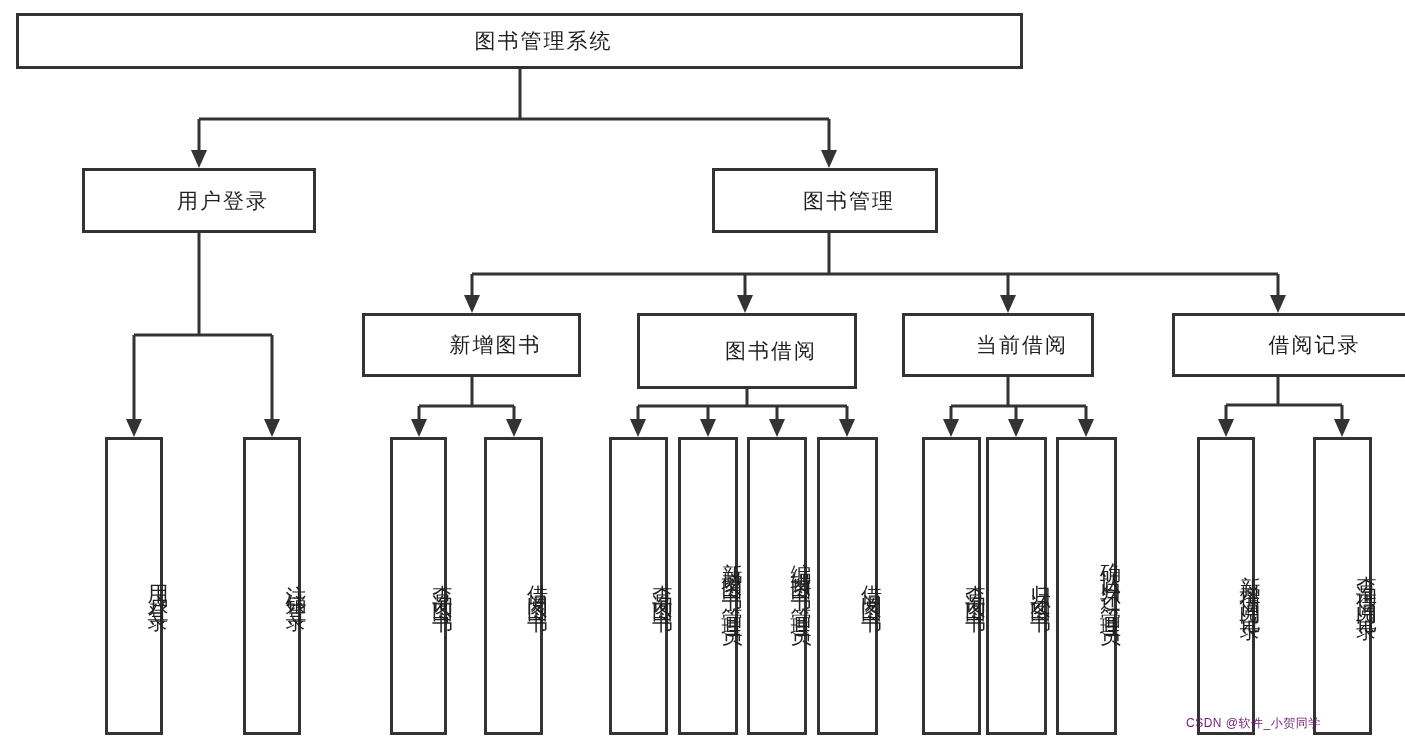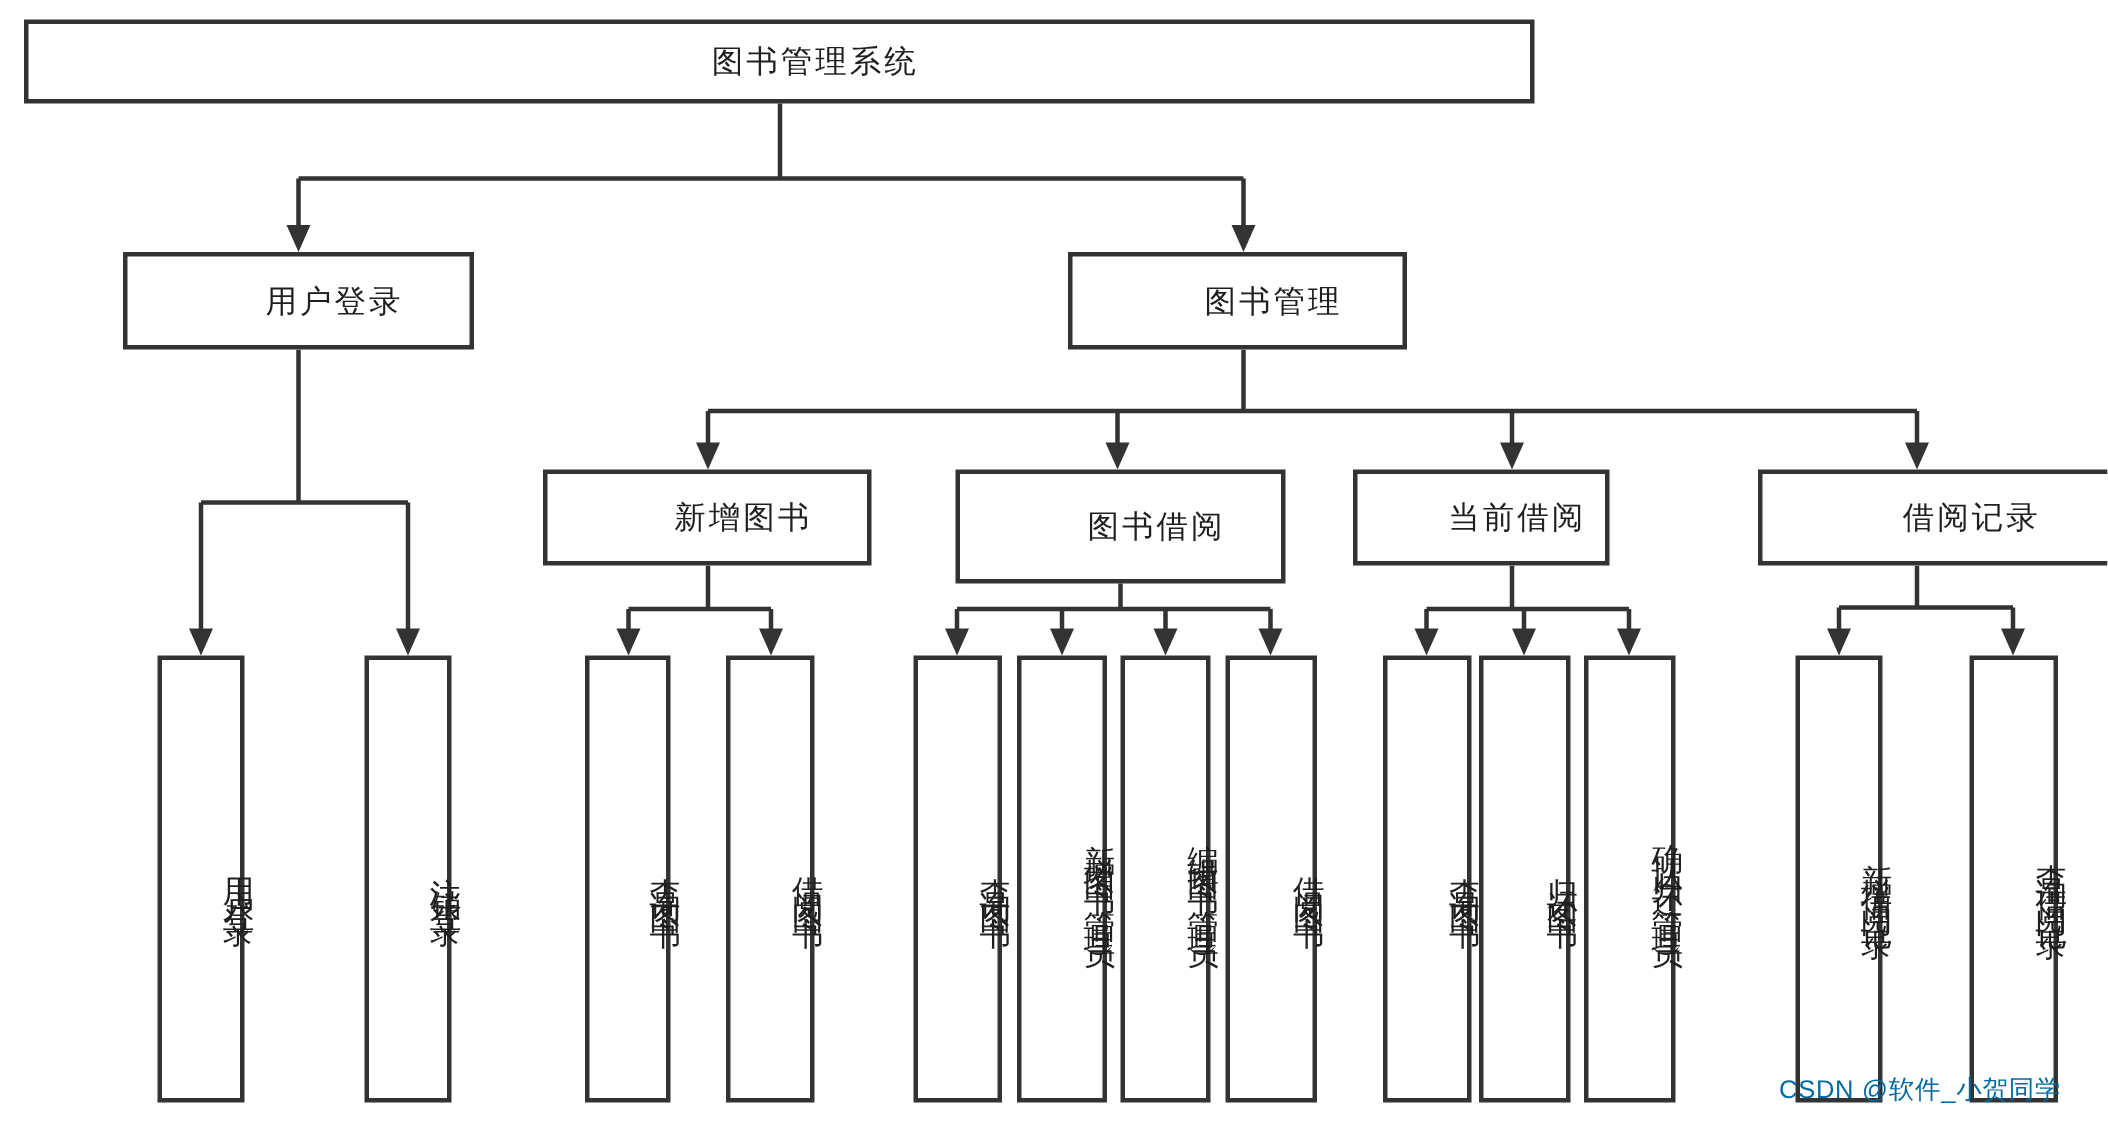--- a/index.html
+++ b/index.html
@@ -28,22 +28,22 @@
   }
   .node.v{
     writing-mode:vertical-rl;
     text-orientation:mixed;
     letter-spacing:9px;
     font-size:21px;
   }
   .watermark{
     position:absolute;
     left:1186px;top:715px;
-    font-size:17px;
-    color:#0369a1;
+    font-size:12px;
+    color:#701a75;
     letter-spacing:0.5px;
     z-index:5;
     white-space:nowrap;
   }
 </style>
 </head>
 <body>
 
 <div class="stage">
 
@@ -97,21 +97,21 @@
   <div class="node" style="left:712px;top:168px;width:226px;height:65px">
     <span>图书管理</span>
   </div>
 
   <div class="node" style="left:362px;top:313px;width:219px;height:64px">
     <span>新增图书</span>
   </div>
   <div class="node" style="left:637px;top:313px;width:220px;height:76px">
     <span>图书借阅</span>
   </div>
-  <div class="node" style="left:902px;top:313px;width:171px;height:64px">
+  <div class="node" style="left:902px;top:313px;width:192px;height:64px">
     <span>当前借阅</span>
   </div>
   <div class="node" style="left:1172px;top:313px;width:237px;height:64px">
     <span>借阅记录</span>
   </div>
 
   <div class="node v" style="left:105px;top:437px;width:58px;height:298px">
     <span>用户登录</span>
   </div>
   <div class="node v" style="left:243px;top:437px;width:58px;height:298px">

